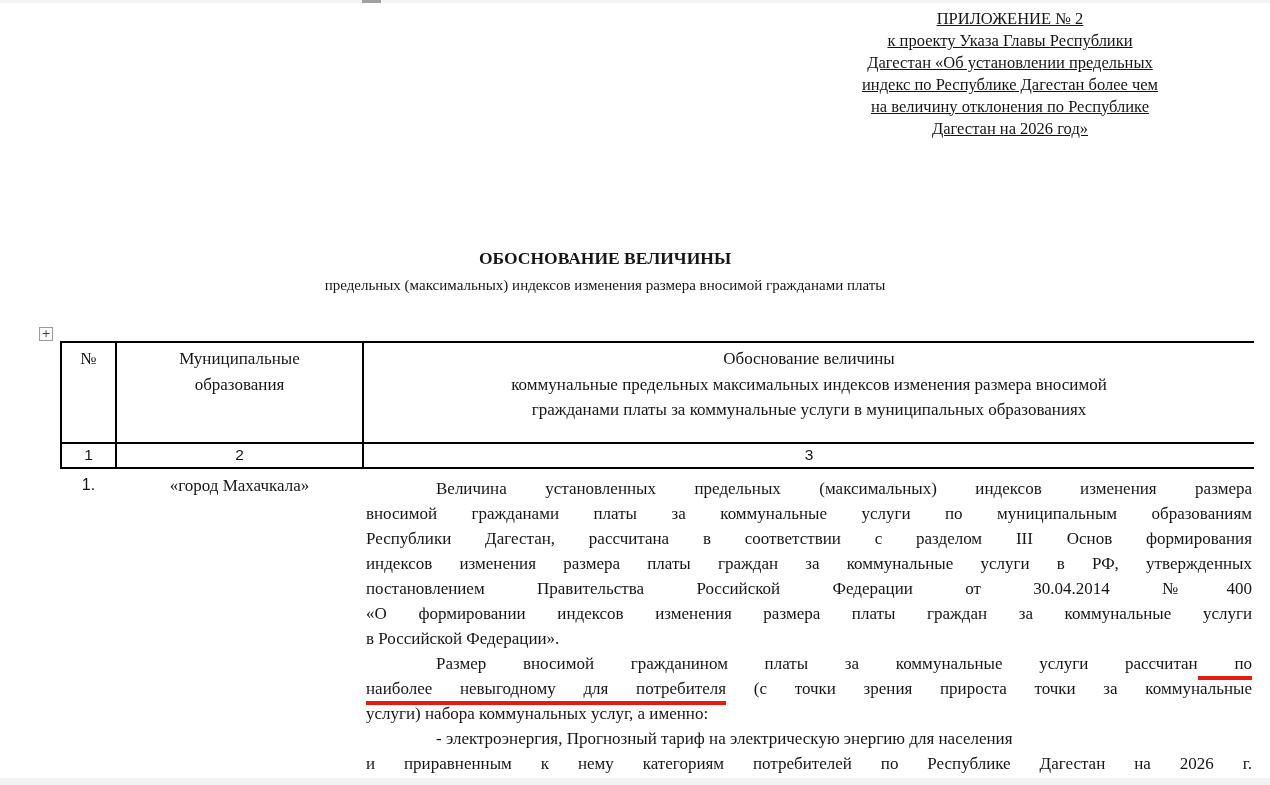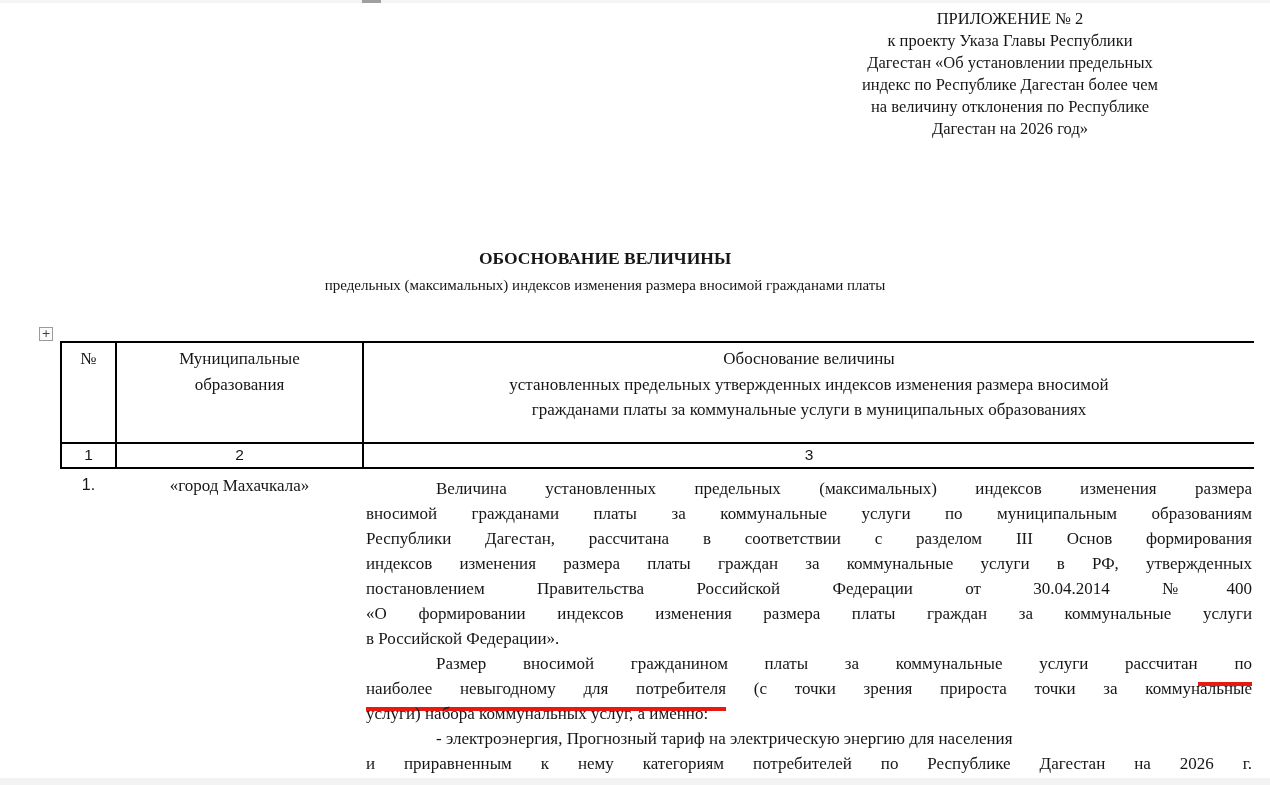--- a/index.html
+++ b/index.html
@@ -9,21 +9,21 @@
     background:#ffffff; color:#161616;
     font-family:"Liberation Serif","DejaVu Serif",serif;
   }
   
   .top-strip { position:absolute; left:0; top:0; width:1270px; height:3px; background:var(--top-strip,#f4f4f4); }
   .top-thumb { position:absolute; left:362px; top:0; width:19px; height:3px; background:var(--scroll-handle,#a0a0a0); }
   .bottom-strip { position:absolute; left:0; top:778px; width:1270px; height:7px; background:var(--bottom-strip,#f3f3f3); }
 
   
   .annex { position:absolute; left:828px; top:8px; width:364px; text-align:center;
-           font-size:16.5px; line-height:21.9px; }
+           font-size:16.5px; line-height:21.9px;text-decoration:underline; }
 
   
   .doc-title { position:absolute; left:60px; top:245px; width:1090px; text-align:center; line-height:26.5px; }
   .doc-title .t-main { font-weight:bold; font-size:17.5px; }
   .doc-title .t-sub  { font-size:15px; }
 
   
   .tbl-handle { position:absolute; left:39px; top:327px; width:14px; height:14px;
                 border:1px solid #9b9b9b; background:#fbfbfb; color:#3c3c3c;
                 font-family:"DejaVu Sans",sans-serif; font-size:11px; line-height:12px;
@@ -41,21 +41,21 @@
             line-height:22px; padding:0; }
   .bodyrow td { border:none; padding-top:7px; }
   .bodyrow .rownum { text-align:center; font-family:"Liberation Sans","DejaVu Sans",sans-serif; font-size:16px; }
   .bodyrow .muni { text-align:center; }
   .bodyrow .just { padding-left:3px; padding-right:2px; }
 
   
   .tline { line-height:25px; min-height:25px; text-align:left; white-space:normal; }
   .tline.j { text-align:justify; text-align-last:justify; }
   .tline.ind { text-indent:70px; }
-  .tline span.u { border-bottom:4px solid var(--red-underline,#e8190f); padding-bottom:9px; }
+  .tline span.u { border-bottom:4px solid var(--red-underline,#e8190f); padding-bottom:3px; }
 </style>
 </head>
 <body>
 
 <div class="page">
 
   <div class="top-strip"></div>
   <div class="top-thumb"></div>
 
   <div class="annex">
@@ -82,21 +82,21 @@
       </colgroup>
     <tbody>
         <tr class="hdr">
       <td class="c1">№</td>
       <td class="c2">
             <div class="hline">Муниципальные</div>
             <div class="hline">образования</div>
           </td>
       <td class="c3">
             <div class="hline">Обоснование величины</div>
-            <div class="hline">установленных предельных утвержденных индексов изменения размера вносимой</div>
+            <div class="hline">коммунальные предельных максимальных индексов изменения размера вносимой</div>
             <div class="hline">гражданами платы за коммунальные услуги в муниципальных образованиях</div>
           </td>
     </tr>
     <tr class="num">
       <td class="c1">1</td>
       <td class="c2">2</td>
       <td class="c3">3</td>
     </tr>
     <tr class="bodyrow">
       <td class="rownum">1.</td>

